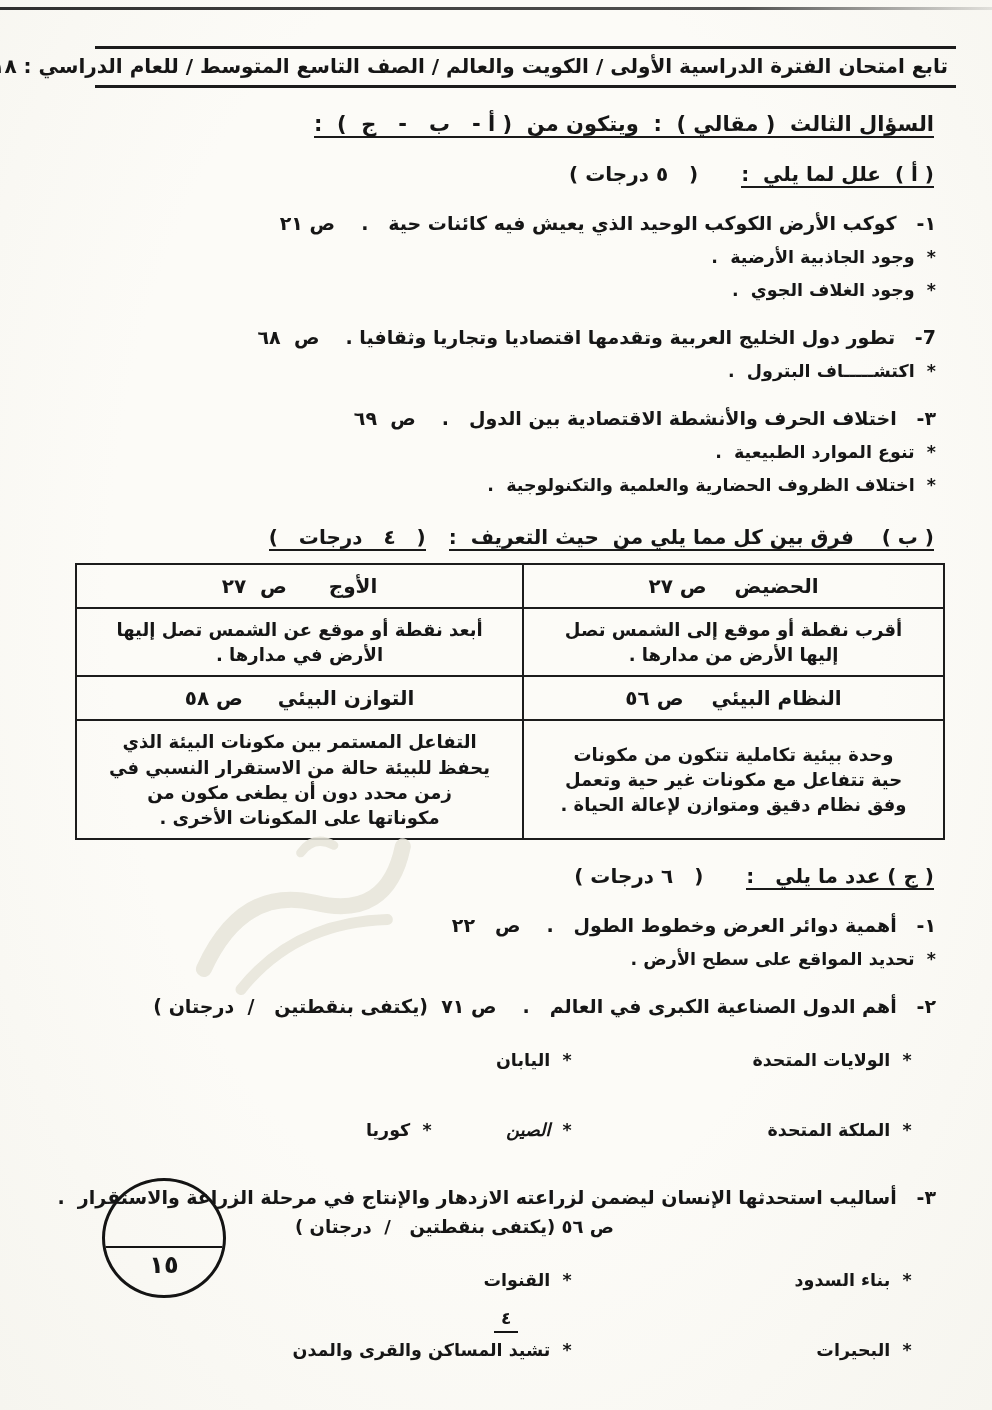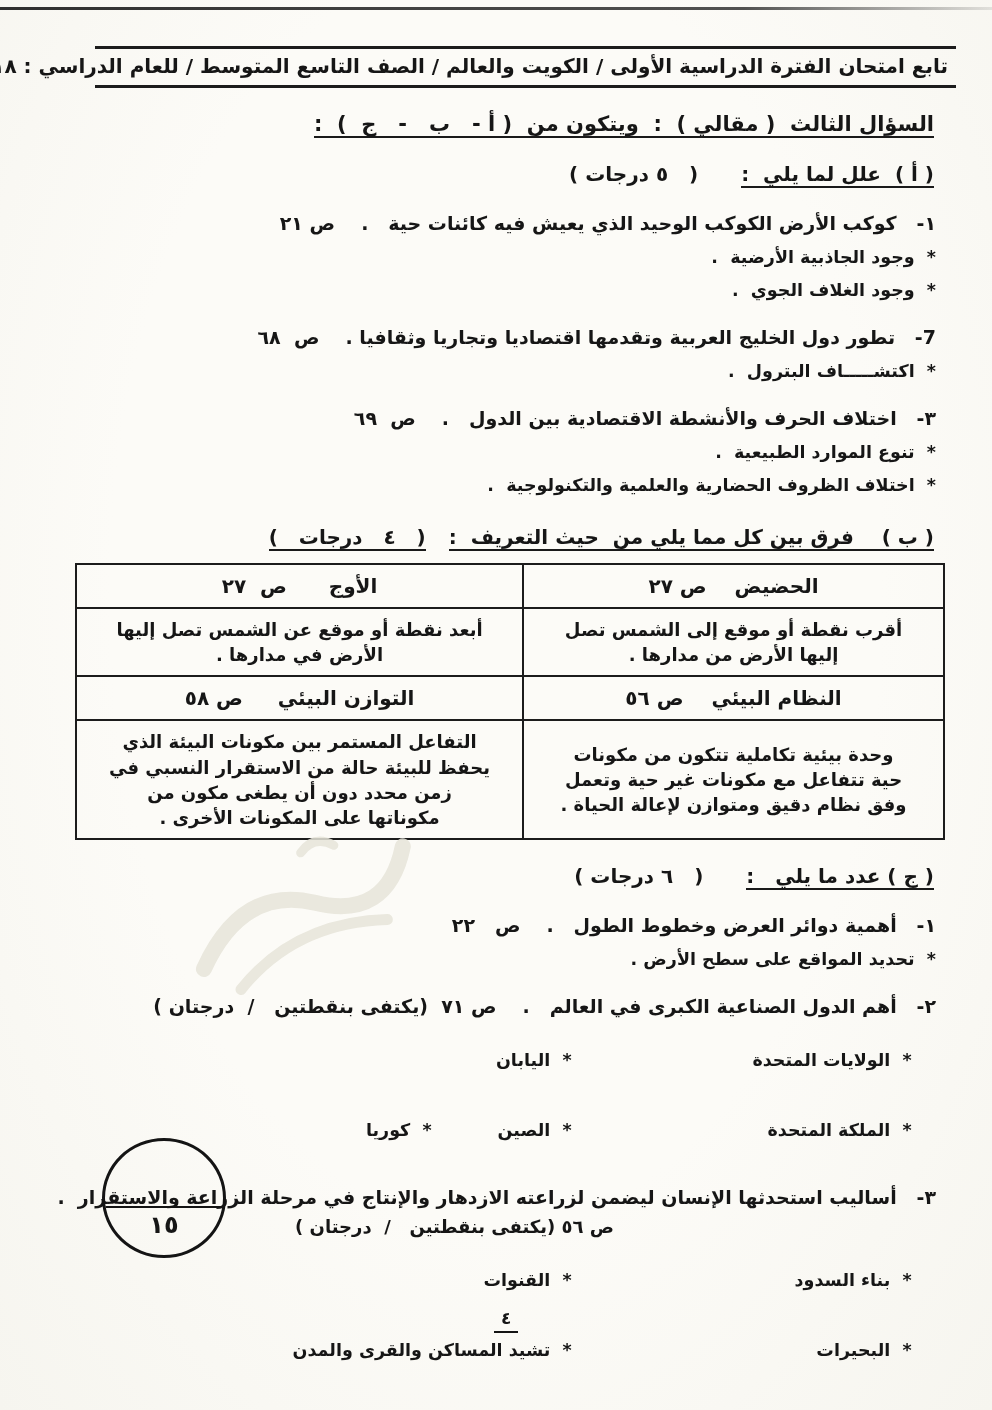--- a/index.html
+++ b/index.html
@@ -28,23 +28,23 @@
   .page-ref{margin-right:26px;white-space:pre-wrap;}
   .answer{margin:13px 56px 0 0;font-size:17.5px;white-space:pre-wrap;}
   .tight{margin-top:10px;}
   .def-table{width:870px;margin:14px 47px 0 0;border-collapse:collapse;}
   .def-table td{border:2.4px solid #1c1c1c;text-align:center;white-space:pre-wrap;}
   .def-table .th{font-size:20px;padding:9px 12px;}
   .def-table .td{font-size:18px;padding:8px 32px;line-height:1.4;}
   .col-r{width:48.5%;border-radius:7px;}
   .indent-page{margin:8px 378px 0 0;font-size:18px;white-space:pre-wrap;}
   .cols .c1{display:inline-block;width:340px;}
-  .cols .c2{display:inline-block;width:140px;}
+  .cols .c2{display:inline-block;width:140px;font-style:italic;}
   .watermark{position:absolute;top:815px;left:165px;opacity:.85;pointer-events:none;}
-  .score-circle{position:absolute;top:1138px;left:102px;width:118px;height:114px;
+  .score-circle{position:absolute;top:1178px;left:102px;width:118px;height:114px;
     border:3px solid #141414;border-radius:50%;overflow:hidden;}
   .score-line{position:absolute;top:57%;left:-3px;right:-3px;border-top:2.8px solid #141414;}
   .score-value{position:absolute;top:57%;left:0;right:0;text-align:center;font-size:24px;padding-top:5px;}
   .page-number{position:absolute;top:1308px;left:494px;font-size:17px;
     border-bottom:2.2px solid #141414;padding:0 7px 3px;}
 </style>
 </head>
 <body>
 
 <div class="page">

